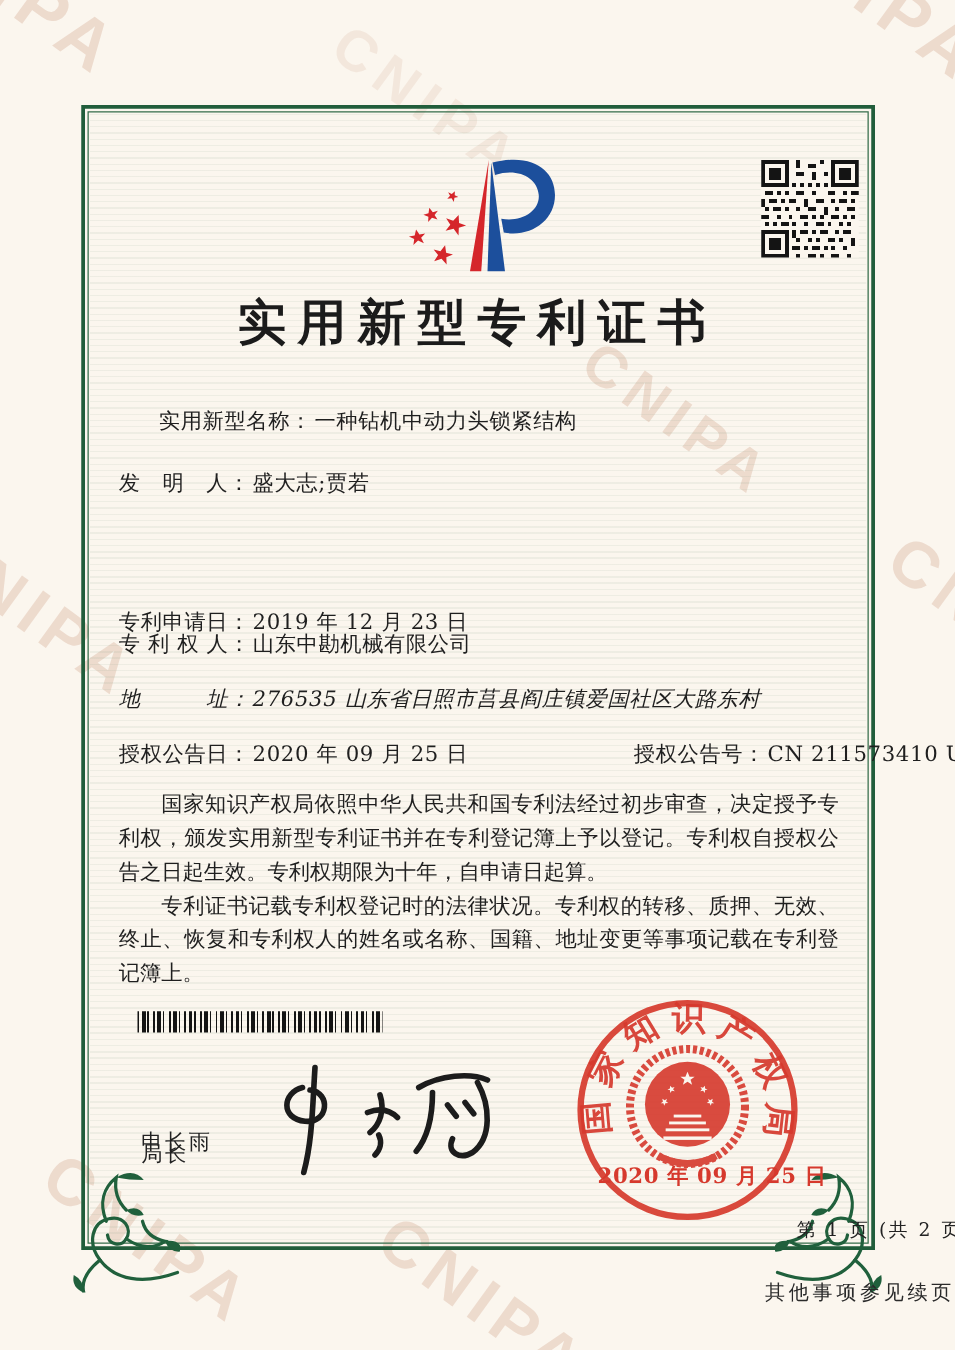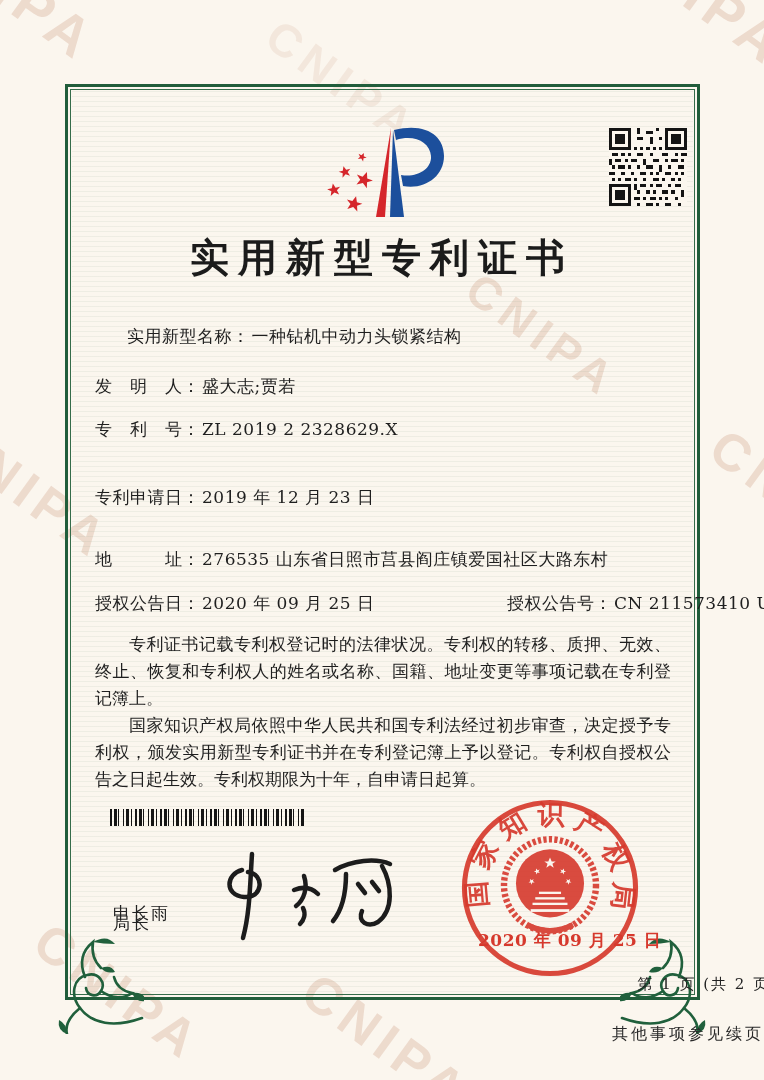--- a/index.html
+++ b/index.html
@@ -149,39 +149,39 @@
   </svg>
 
   <div class="title">实用新型专利证书</div>
 
   <div class="row" style="top:325px;margin-left:32px;">
     <span class="lab">实用新型名称：</span><span class="val">一种钻机中动力头锁紧结构</span>
   </div>
   <div class="row" style="top:375px;">
     <span class="lab">发　明　人：</span><span class="val">盛大志;贾若</span>
   </div>
-  <div class="row" style="top:418px;">
-    <span class="lab">专　利　号：</span><span class="val">ZL 2019 2 2328629.X</span>
-  </div>
   <div class="row" style="top:486px;">
     <span class="lab">专利申请日：</span><span class="val">2019 年 12 月 23 日</span>
   </div>
-  <div class="row" style="top:548px;">
+  <div class="row" style="top:504px;">
+    <span class="lab">专 利 权 人：</span><span class="val">山东中勘机械有限公司</span>
+  </div>
+  <div class="row" style="top:548px;font-style:italic;">
     <span class="lab">地　　　址：</span><span class="val">276535 山东省日照市莒县阎庄镇爱国社区大路东村</span>
   </div>
   <div class="row" style="top:592px;width:576px;">
     <span class="lab">授权公告日：</span><span class="val">2020 年 09 月 25 日</span>
     <span class="grant2">
       <span class="lab">授权公告号：</span><span class="val">CN 211573410 U</span>
     </span>
   </div>
 
   <div class="paras">
+    <p>国家知识产权局依照中华人民共和国专利法经过初步审查，决定授予专利权，颁发实用新型专利证书并在专利登记簿上予以登记。专利权自授权公告之日起生效。专利权期限为十年，自申请日起算。</p>
     <p>专利证书记载专利权登记时的法律状况。专利权的转移、质押、无效、终止、恢复和专利权人的姓名或名称、国籍、地址变更等事项记载在专利登记簿上。</p>
-    <p>国家知识产权局依照中华人民共和国专利法经过初步审查，决定授予专利权，颁发实用新型专利证书并在专利登记簿上予以登记。专利权自授权公告之日起生效。专利权期限为十年，自申请日起算。</p>
   </div>
 
   <div class="barcode"></div>
 
   <div class="signer-title">局长</div>
   <div class="signer-name">申长雨</div>
   <svg class="sig" viewBox="0 0 230 94">
     <g stroke="#1c1c1c" fill="none" stroke-width="4.5" stroke-linecap="round" stroke-linejoin="round">
       <path d="M42,22 C26,26 24,47 44,49 C63,51 65,26 48,24"></path>
       <path d="M52,6 C50,36 50,64 43,90"></path>

